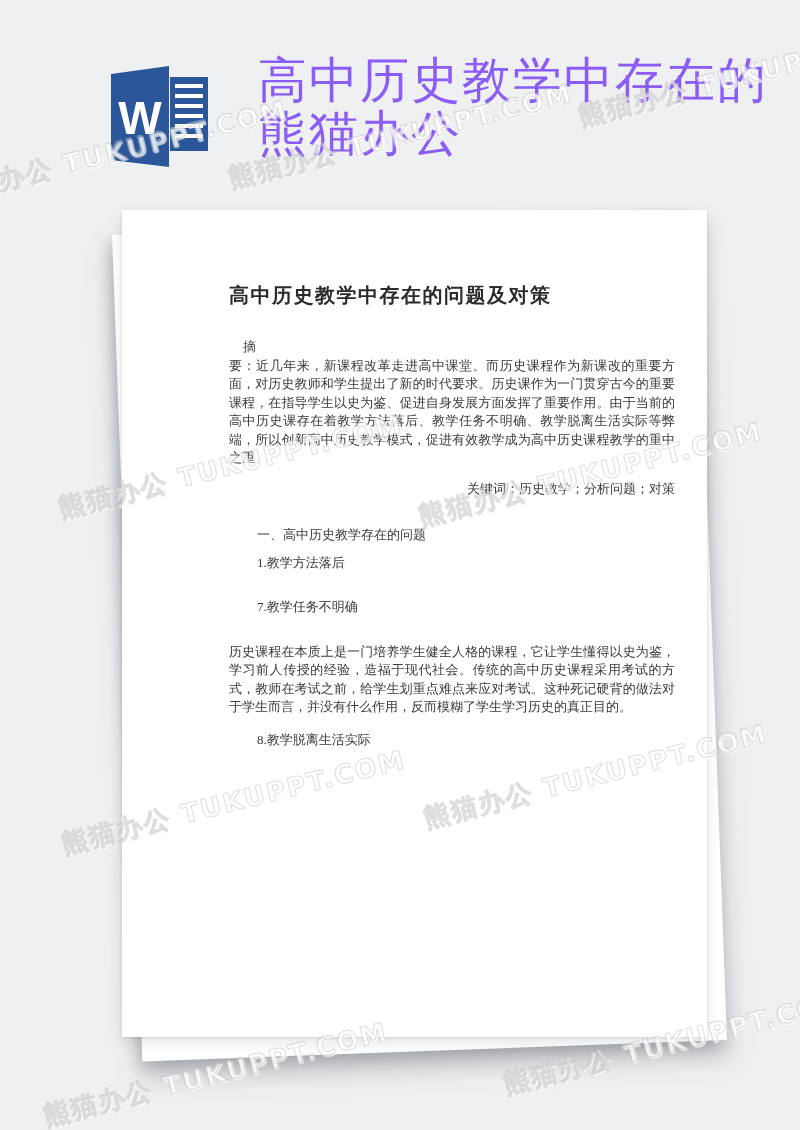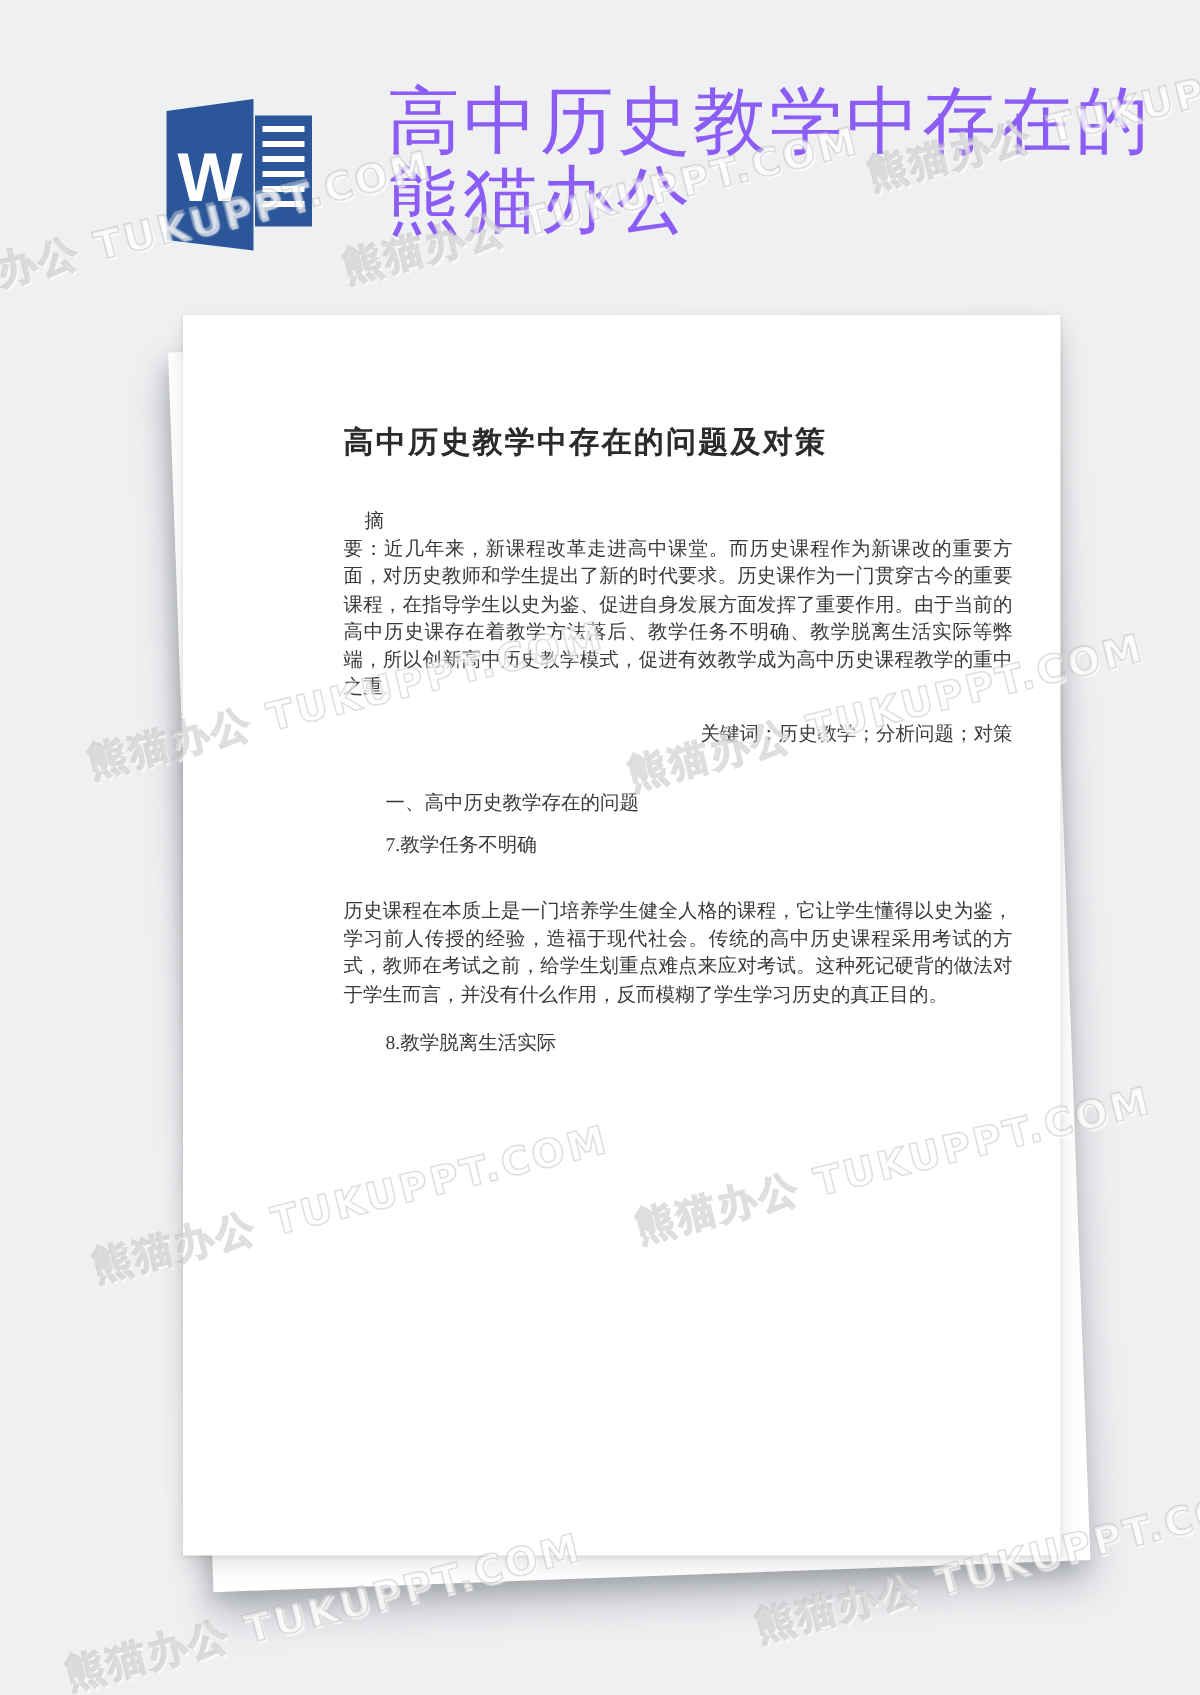--- a/index.html
+++ b/index.html
@@ -101,20 +101,21 @@
 
   <div class="page back-page"></div>
 
   <div class="page front-page">
     <div class="doc-inner">
       <h2 class="doc-title">高中历史教学中存在的问题及对策</h2>
       <p class="para abstract-label">摘</p>
       <p class="para">要：近几年来，新课程改革走进高中课堂。而历史课程作为新课改的重要方面，对历史教师和学生提出了新的时代要求。历史课作为一门贯穿古今的重要课程，在指导学生以史为鉴、促进自身发展方面发挥了重要作用。由于当前的高中历史课存在着教学方法落后、教学任务不明确、教学脱离生活实际等弊端，所以创新高中历史教学模式，促进有效教学成为高中历史课程教学的重中之重。</p>
       <p class="keywords">关键词：历史教学；分析问题；对策</p>
       <p class="heading h-one">一、高中历史教学存在的问题</p>
+      <p class="heading h-sub1">1.教学方法落后</p>
       <p class="heading h-sub2">7.教学任务不明确</p>
       <p class="para">历史课程在本质上是一门培养学生健全人格的课程，它让学生懂得以史为鉴，学习前人传授的经验，造福于现代社会。传统的高中历史课程采用考试的方式，教师在考试之前，给学生划重点难点来应对考试。这种死记硬背的做法对于学生而言，并没有什么作用，反而模糊了学生学习历史的真正目的。</p>
       <p class="heading h-sub3">8.教学脱离生活实际</p>
     </div>
   </div>
 
   <div class="wm-layer">
     <span class="wm">熊猫办公 TUKUPPT.COM</span>
     <span class="wm">熊猫办公 TUKUPPT.COM</span>
     <span class="wm">熊猫办公 TUKUPPT.COM</span>

